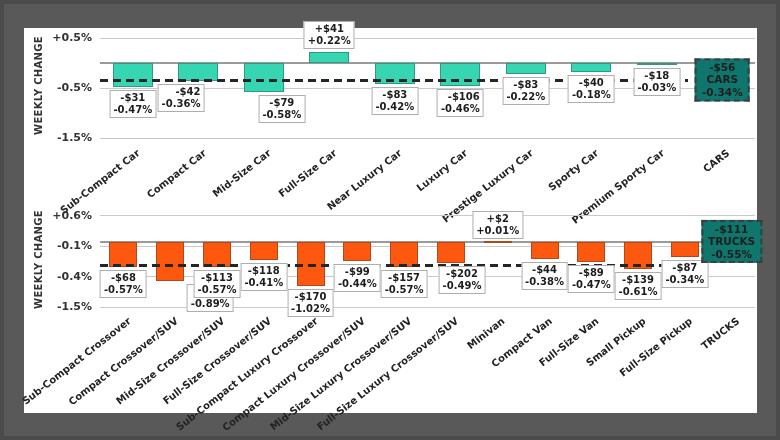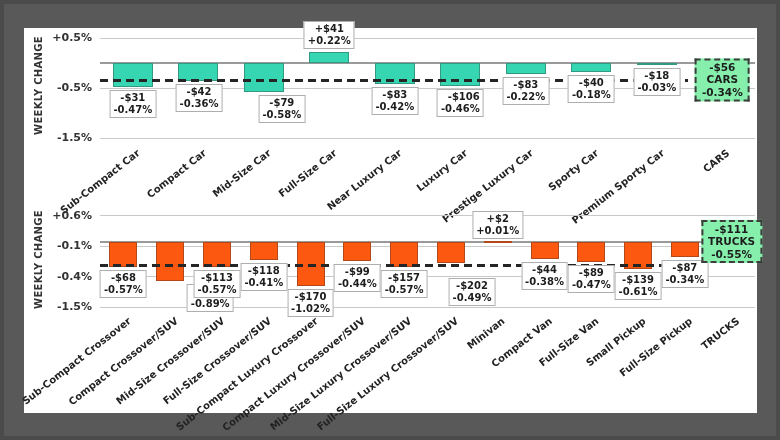--- a/index.html
+++ b/index.html
@@ -15,21 +15,21 @@
   .baseline{position:absolute;height:2px;background:#9a9a9a;}
   .ytick{position:absolute;width:68px;left:0;text-align:right;font-size:11px;font-weight:bold;
          color:#333;line-height:14px;}
   .bar{position:absolute;border:1px solid rgba(40,40,40,0.35);box-sizing:border-box;z-index:2;}
   .avgline{position:absolute;height:3px;z-index:3;
            background:repeating-linear-gradient(90deg,#252525 0 8px,transparent 8px 13px);}
   .vbox{position:absolute;transform:translateX(-50%);background:#fff;border:1px solid #aeaeae;
         padding:1px 3px;font-size:10px;font-weight:bold;color:#1d1d1d;line-height:1.2;
         text-align:center;white-space:nowrap;z-index:4;}
   .vbox.pos{transform:translate(-50%,-100%);}
-  .sumbox{position:absolute;background:#86efac;border:2px dashed #3d3d3d;padding:1px 5px;
+  .sumbox{position:absolute;background:#0f766e;border:2px dashed #3d3d3d;padding:1px 5px;
           font-size:10.5px;font-weight:bold;color:#1d1d1d;line-height:1.18;text-align:center;
           white-space:nowrap;z-index:5;}
   .xwrap{position:absolute;width:0;height:0;}
   .xlabel{position:absolute;right:0;top:0;white-space:nowrap;transform-origin:100% 50%;
           transform:rotate(-38deg);font-size:10px;font-weight:bold;color:#222;}
 </style>
 </head>
 <body>
 
 <div class="screen">
@@ -51,21 +51,21 @@
         <div class="bar" style="left: 350.8px; top: 35px; width: 40px; height: 21px; background: rgb(54, 214, 179);"></div>
         <div class="bar" style="left: 416.3px; top: 35px; width: 40px; height: 23px; background: rgb(54, 214, 179);"></div>
         <div class="bar" style="left: 481.8px; top: 35px; width: 40px; height: 11px; background: rgb(54, 214, 179);"></div>
         <div class="bar" style="left: 547.3px; top: 35px; width: 40px; height: 9px; background: rgb(54, 214, 179);"></div>
         <div class="bar" style="left: 612.8px; top: 35px; width: 40px; height: 1.5px; background: rgb(54, 214, 179);"></div>
         <div class="avgline" style="left: 76px; top: 50.5px; width: 588.3px;"></div>
         <div class="vbox" style="left: 108.8px; top: 61.5px;">
           <div>-$31</div>
           <div>-0.47%</div>
         </div>
-        <div class="vbox" style="left: 175px; top: 56px;">
+        <div class="vbox" style="left: 157px; top: 56px; text-align: right;">
           <div>-$42</div>
           <div>-0.36%</div>
         </div>
         <div class="vbox" style="left: 239.8px; top: 67px; margin-left: 18px;">
           <div>-$79</div>
           <div>-0.58%</div>
         </div>
         <div class="vbox pos" style="left: 305.3px; top: 21px;">
           <div>+$41</div>
           <div>+0.22%</div>
@@ -171,21 +171,21 @@
           <div>-1.02%</div>
         </div>
         <div class="vbox" style="left: 333.3px; top: 236.1px;">
           <div>-$99</div>
           <div>-0.44%</div>
         </div>
         <div class="vbox" style="left: 380.1px; top: 241.8px;">
           <div>-$157</div>
           <div>-0.57%</div>
         </div>
-        <div class="vbox" style="left: 448px; top: 238.3px; margin-top: 12px;">
+        <div class="vbox" style="left: 438px; top: 238.3px;">
           <div>-$202</div>
           <div>-0.49%</div>
         </div>
         <div class="vbox pos" style="left: 473.7px; top: 210.6px;">
           <div>+$2</div>
           <div>+0.01%</div>
         </div>
         <div class="vbox" style="left: 520.5px; top: 233.5px;">
           <div>-$44</div>
           <div>-0.38%</div>

